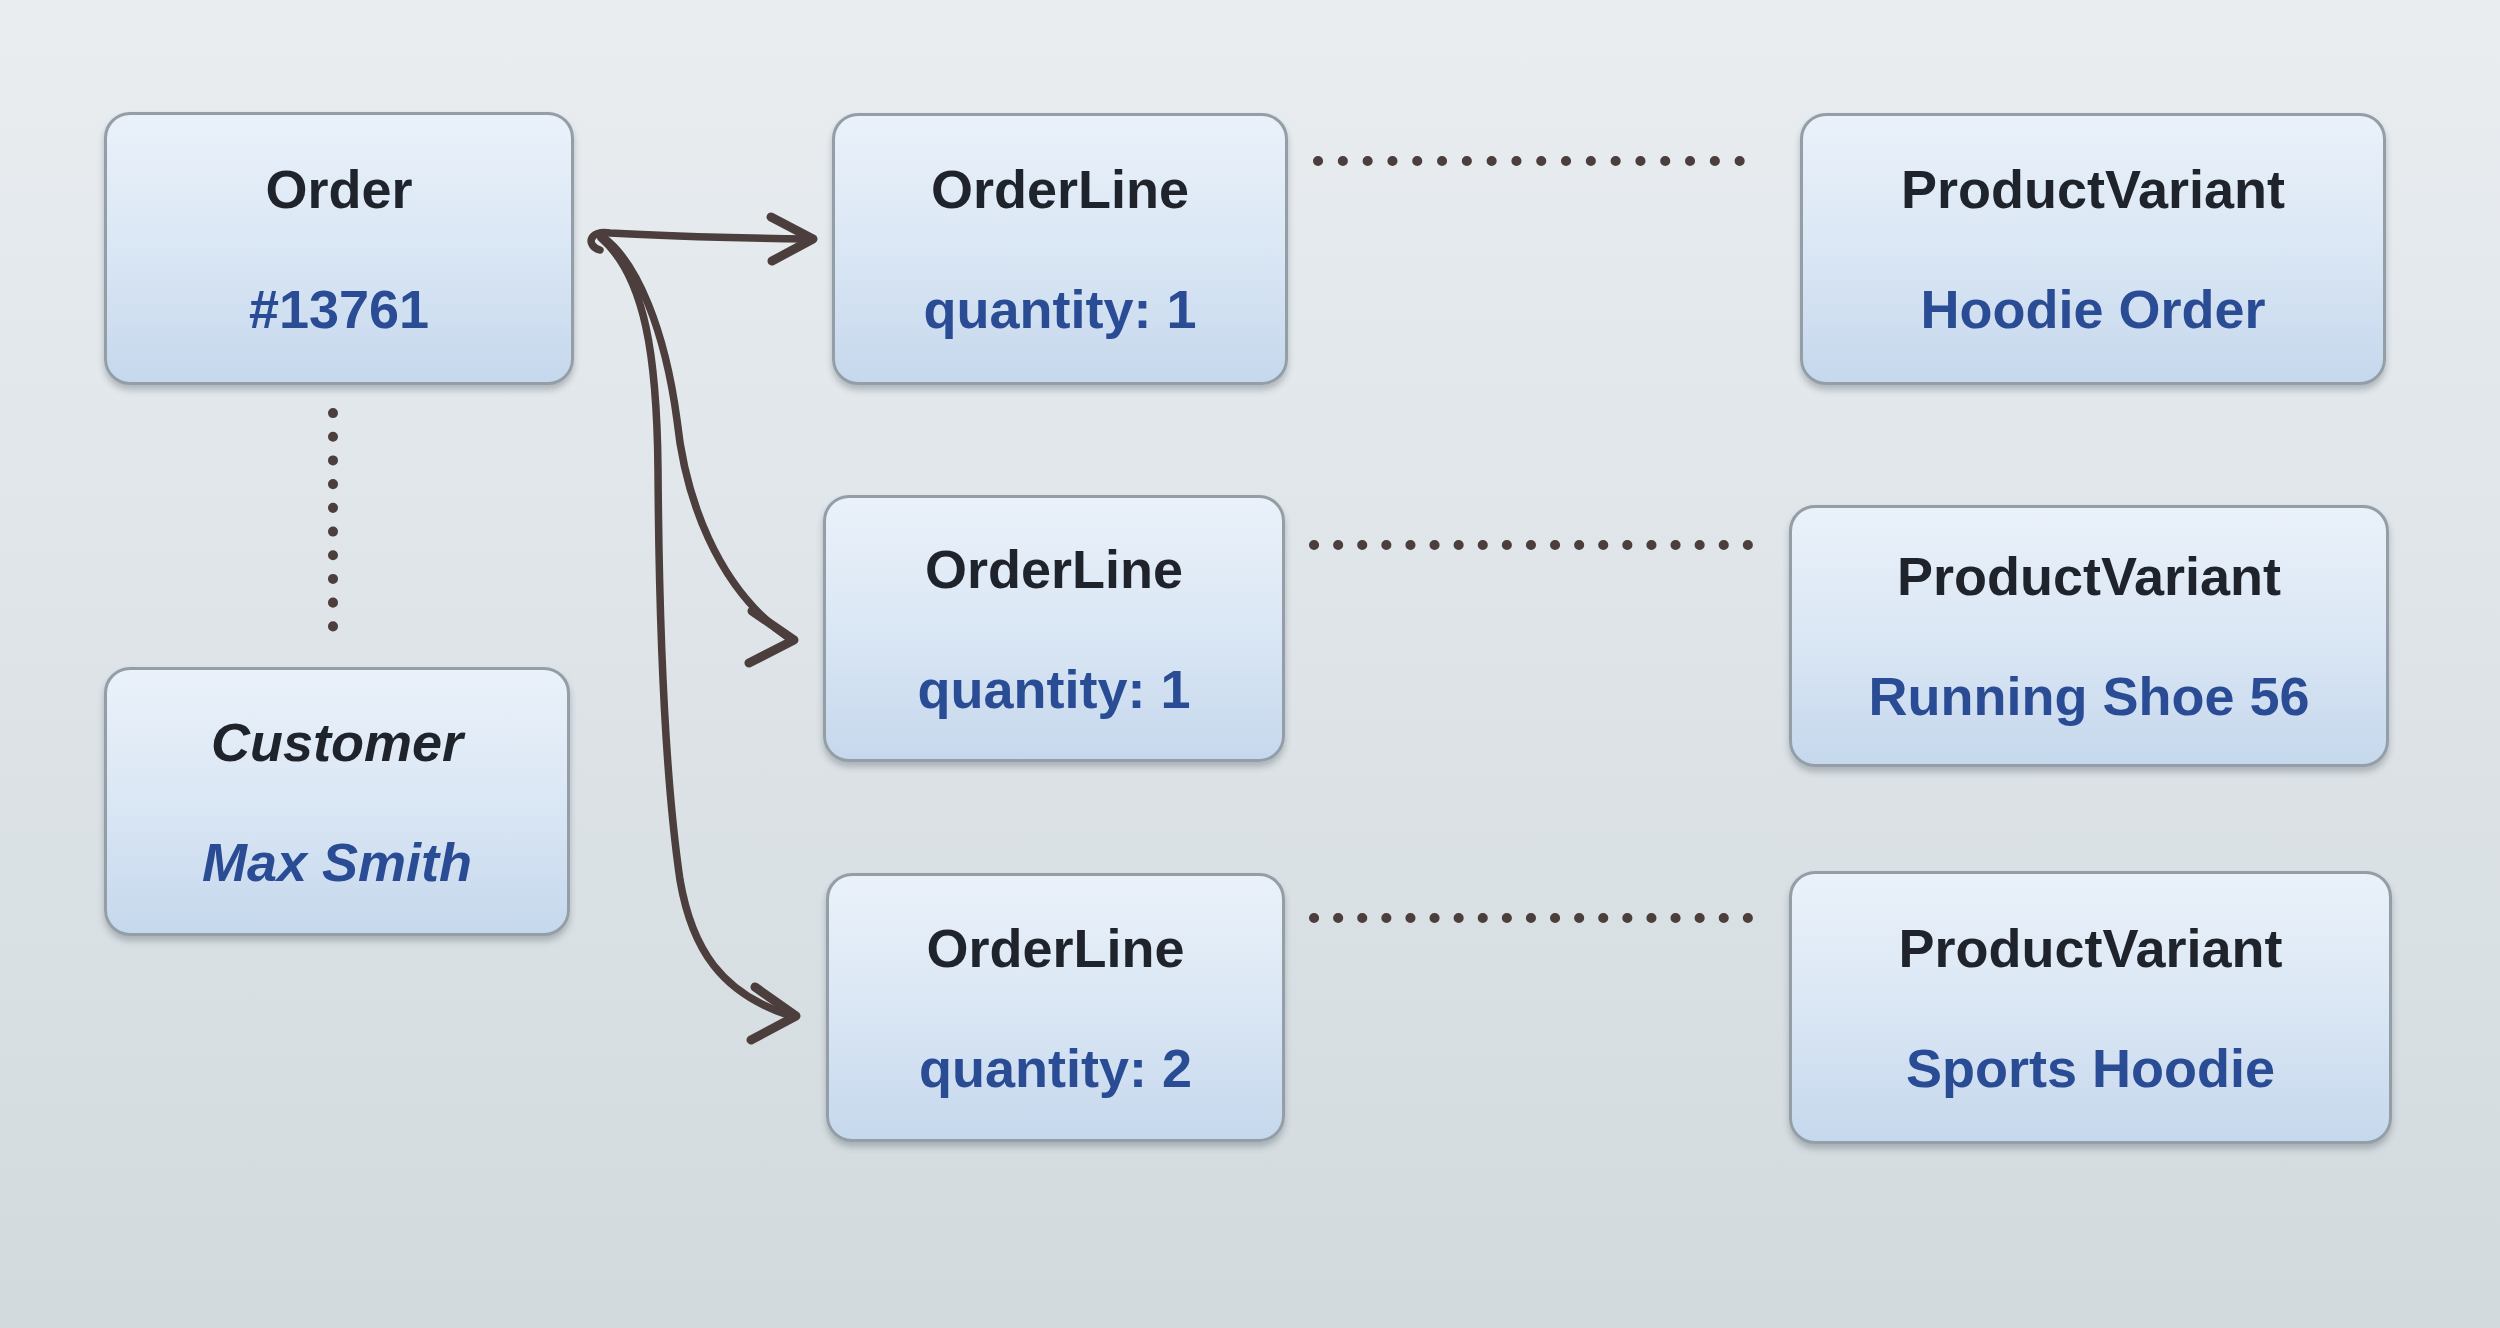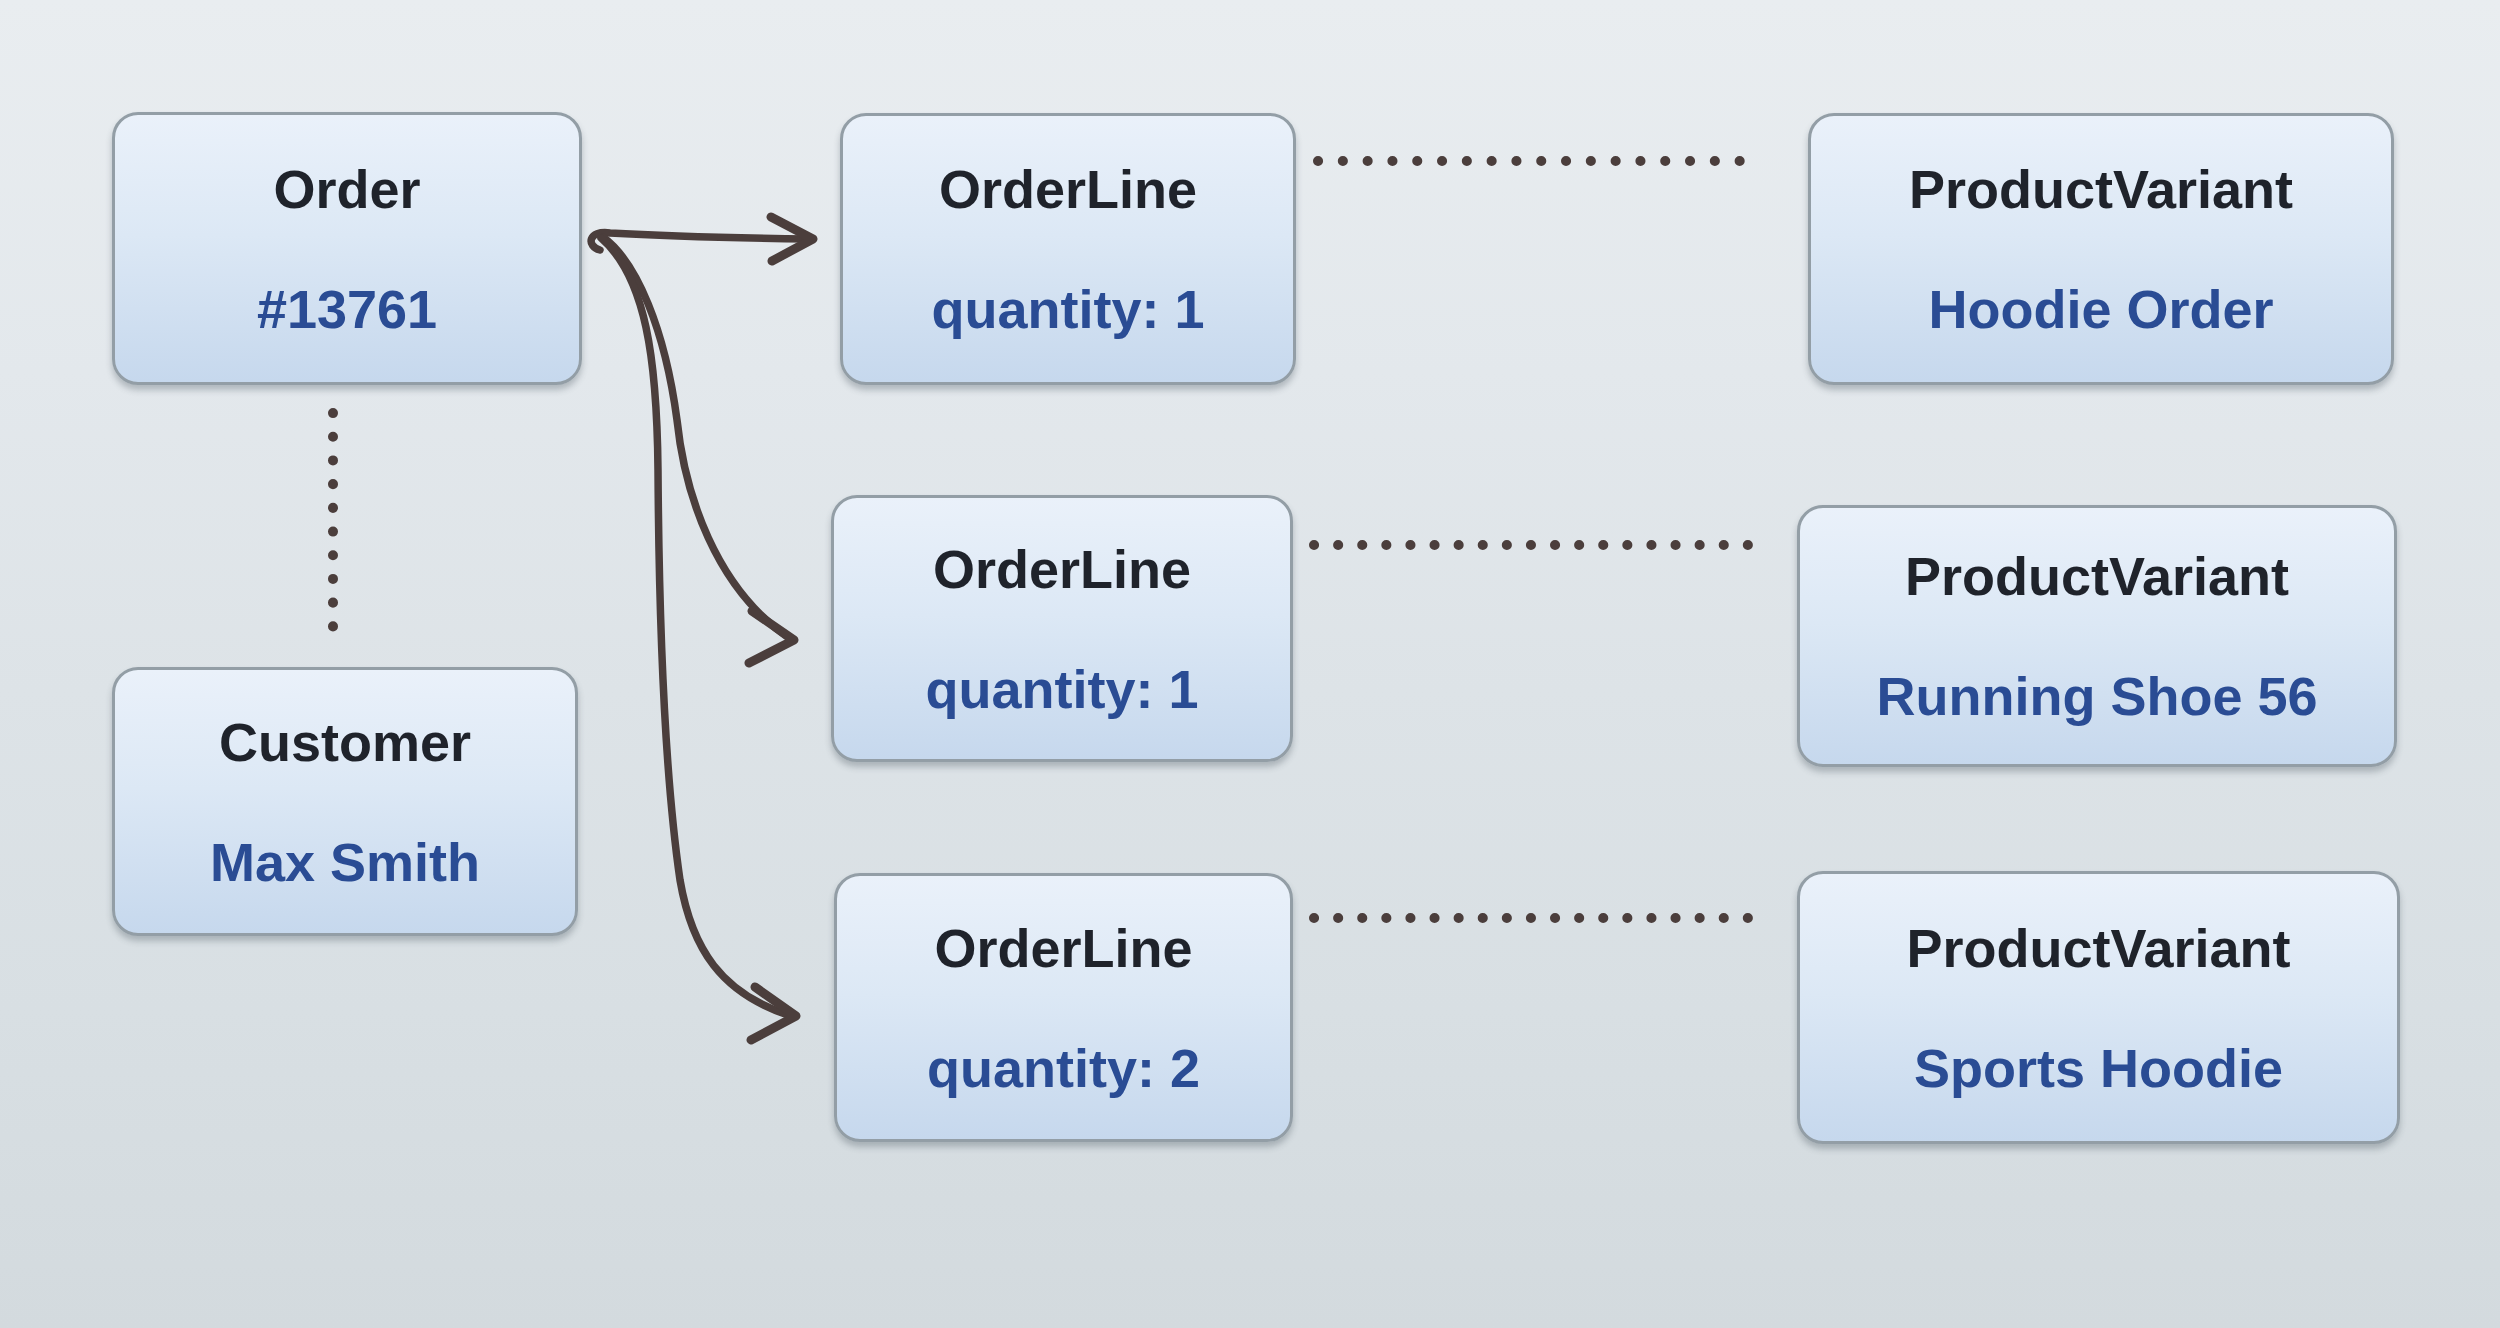--- a/index.html
+++ b/index.html
@@ -45,21 +45,20 @@
       var(--node-fill-top) 0%,
       var(--node-fill-mid) 45%,
       var(--node-fill-bottom) 100%);
     box-shadow: 0 5px 6px rgba(60, 72, 82, 0.30);
     display: flex;
     flex-direction: column;
     align-items: center;
     justify-content: center;
     gap: 66px;
     text-align: center;
-    margin-left: 8px;
   }
   .node-title {
     font-size: 54px;
     font-weight: 700;
     line-height: 1;
     color: var(--title-color);
   }
   .node-value {
     font-size: 54px;
     font-weight: 700;
@@ -110,21 +109,21 @@
 
     <path class="solid-edge" d="M 601 238 C 646 277 657 360 658 470 C 659 620 664 770 680 880 C 692 950 722 993 788 1015"></path>
     <polyline class="arrow-head" points="755,987 796,1016 751,1040"></polyline>
   </svg>
 
   <div class="node" style="left:104px; top:112px; width:470px; height:273px;">
     <div class="node-title">Order</div>
     <div class="node-value">#13761</div>
   </div>
 
-  <div class="node" style="left:104px; top:667px; width:466px; height:269px;">
+  <div class="node" style="left:104px; top:667px; width:466px; height:269px;font-style:italic;">
     <div class="node-title">Customer</div>
     <div class="node-value">Max Smith</div>
   </div>
 
   <div class="node" style="left:832px; top:113px; width:456px; height:272px;">
     <div class="node-title">OrderLine</div>
     <div class="node-value">quantity: 1</div>
   </div>
 
   <div class="node" style="left:823px; top:495px; width:462px; height:267px;">

